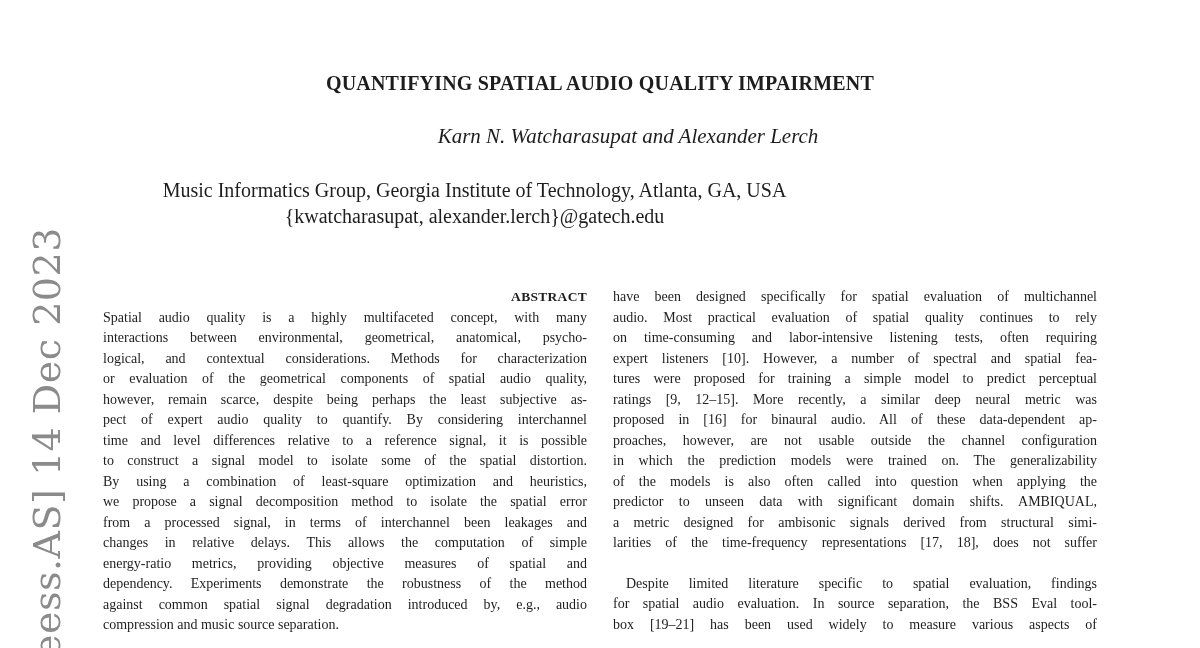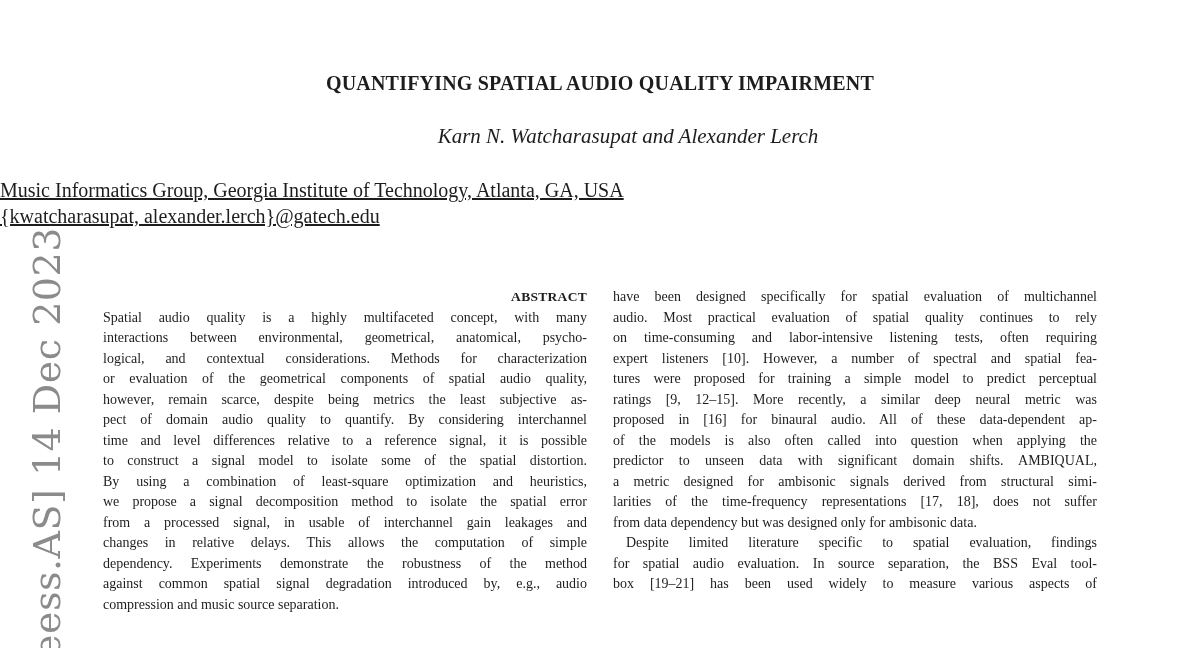--- a/index.html
+++ b/index.html
@@ -30,21 +30,22 @@
     font-size: 20px; font-weight: bold;
     letter-spacing: 0.2px;
   }
   .paper-authors {
     position: absolute; top: 124px; left: 0; width: 1200px;
     text-align: center;
     font-size: 21px; font-style: italic; padding-left: 28px;
   }
   .affil-block {
     position: absolute; top: 177px; left: 0; width: 949px;
-    font-size: 20px; line-height: 26px; text-decoration: underline;
+    text-align: center;
+    font-size: 20px; line-height: 26px;
   }
   .columns {
     position: absolute; left: 103px; top: 287px; width: 994px;
     display: grid;
     grid-template-columns: 484px 484px;
     column-gap: 26px;
   }
   .abstract-heading {
     text-align: right;
     font-weight: bold;
@@ -53,21 +54,21 @@
     letter-spacing: 0.3px;
   }
   .line {
     font-size: 14px;
     line-height: 20.5px;
     text-align: justify;
     text-align-last: justify;
     white-space: normal;
   }
   .line.last { text-align-last: left; }
-  .line.indent { text-indent: 13px; }
+  .line.indent { text-indent: 13px; margin-top: 20px; }
 </style>
 </head>
 <body>
 
 <div class="arxiv-banner">eess.AS] 14 Dec 2023</div>
 
 <h1 class="paper-title">QUANTIFYING SPATIAL AUDIO QUALITY IMPAIRMENT</h1>
 
 <div class="paper-authors">Karn N. Watcharasupat and Alexander Lerch</div>
 
@@ -77,45 +78,47 @@
 </div>
 
 <main class="columns">
   <section class="col">
     <div class="abstract-heading">ABSTRACT</div>
     <div>
         <div class="line">Spatial audio quality is a highly multifaceted concept, with many</div>
         <div class="line">interactions between environmental, geometrical, anatomical, psycho-</div>
         <div class="line">logical, and contextual considerations. Methods for characterization</div>
         <div class="line">or evaluation of the geometrical components of spatial audio quality,</div>
-        <div class="line">however, remain scarce, despite being metrics the least subjective as-</div>
-        <div class="line">pect of domain audio quality to quantify. By considering interchannel</div>
+        <div class="line">however, remain scarce, despite being perhaps the least subjective as-</div>
+        <div class="line">pect of expert audio quality to quantify. By considering interchannel</div>
         <div class="line">time and level differences relative to a reference signal, it is possible</div>
         <div class="line">to construct a signal model to isolate some of the spatial distortion.</div>
         <div class="line">By using a combination of least-square optimization and heuristics,</div>
         <div class="line">we propose a signal decomposition method to isolate the spatial error</div>
-        <div class="line">from a processed signal, in usable of interchannel gain leakages and</div>
+        <div class="line">from a processed signal, in terms of interchannel been leakages and</div>
         <div class="line">changes in relative delays. This allows the computation of simple</div>
+        <div class="line">energy-ratio metrics, providing objective measures of spatial and</div>
         <div class="line">dependency. Experiments demonstrate the robustness of the method</div>
         <div class="line">against common spatial signal degradation introduced by, e.g., audio</div>
         <div class="line last">compression and music source separation.</div>
       </div>
   </section>
   <section class="col">
     <div>
         <div class="line">have been designed specifically for spatial evaluation of multichannel</div>
         <div class="line">audio. Most practical evaluation of spatial quality continues to rely</div>
         <div class="line">on time-consuming and labor-intensive listening tests, often requiring</div>
         <div class="line">expert listeners [10]. However, a number of spectral and spatial fea-</div>
         <div class="line">tures were proposed for training a simple model to predict perceptual</div>
         <div class="line">ratings [9, 12–15]. More recently, a similar deep neural metric was</div>
         <div class="line">proposed in [16] for binaural audio. All of these data-dependent ap-</div>
+        <div class="line">proaches, however, are not usable outside the channel configuration</div>
+        <div class="line">in which the prediction models were trained on. The generalizability</div>
         <div class="line">of the models is also often called into question when applying the</div>
         <div class="line">predictor to unseen data with significant domain shifts. AMBIQUAL,</div>
         <div class="line">a metric designed for ambisonic signals derived from structural simi-</div>
         <div class="line">larities of the time-frequency representations [17, 18], does not suffer</div>
-        <div class="line last">from data dependency but was designed only for ambisonic data.</div>
         <div class="line indent">Despite limited literature specific to spatial evaluation, findings</div>
         <div class="line">for spatial audio evaluation. In source separation, the BSS Eval tool-</div>
         <div class="line">box [19–21] has been used widely to measure various aspects of</div>
       </div>
   </section>
 </main>
 
 </body></html>

